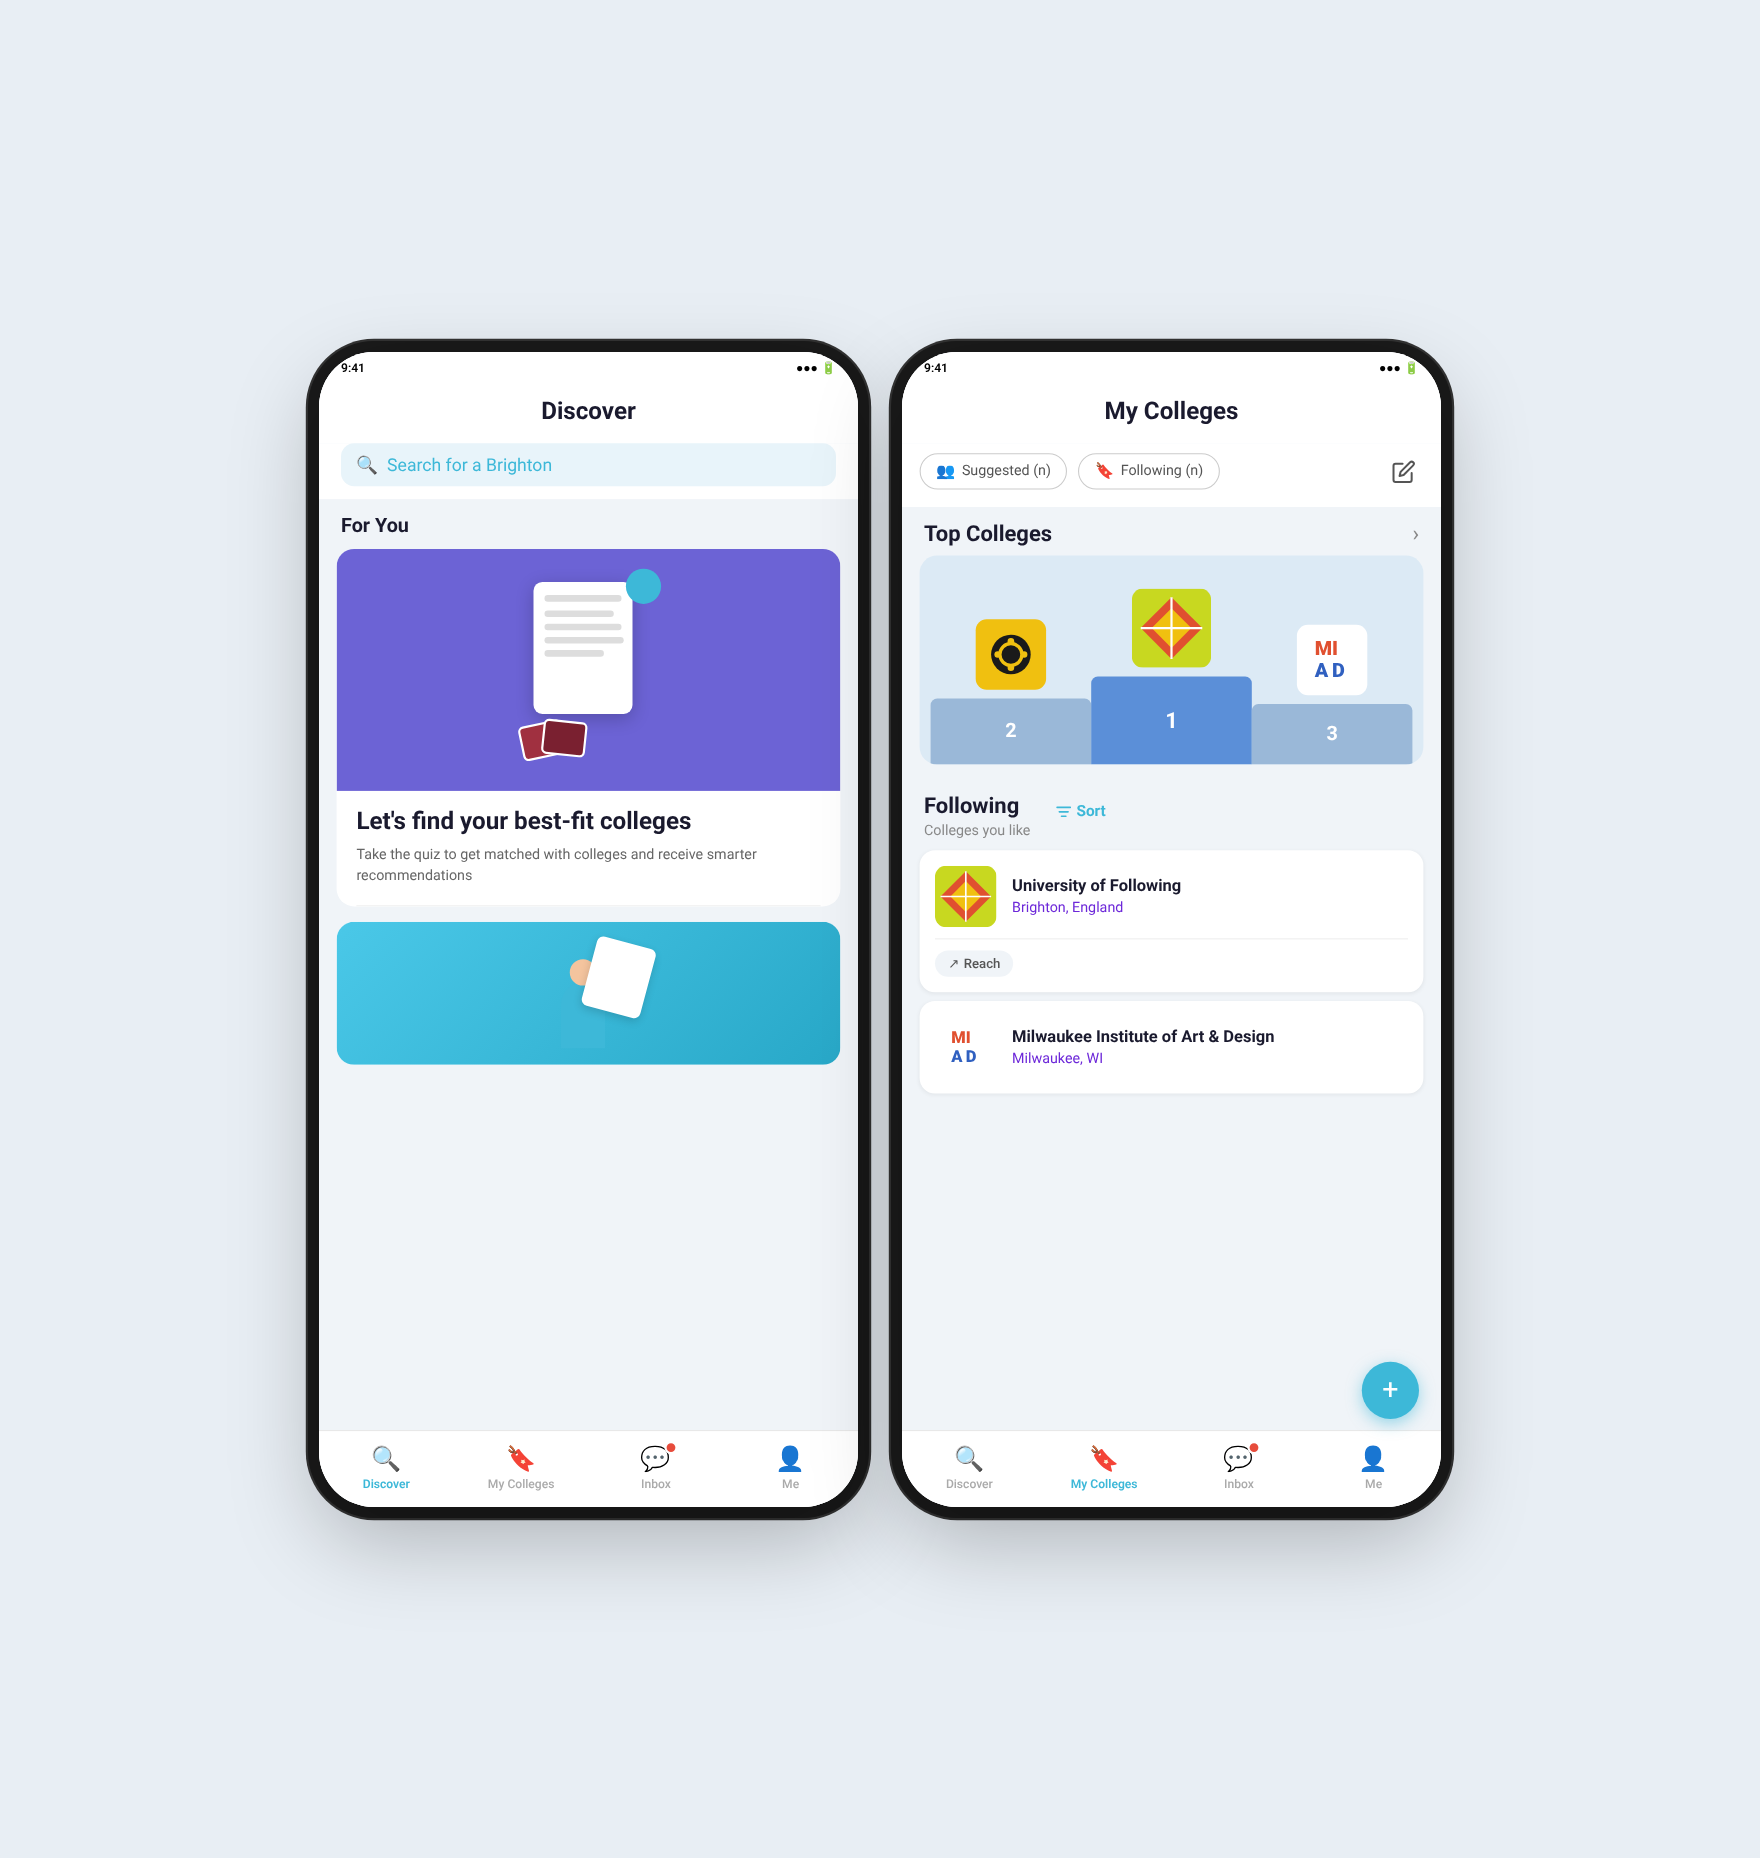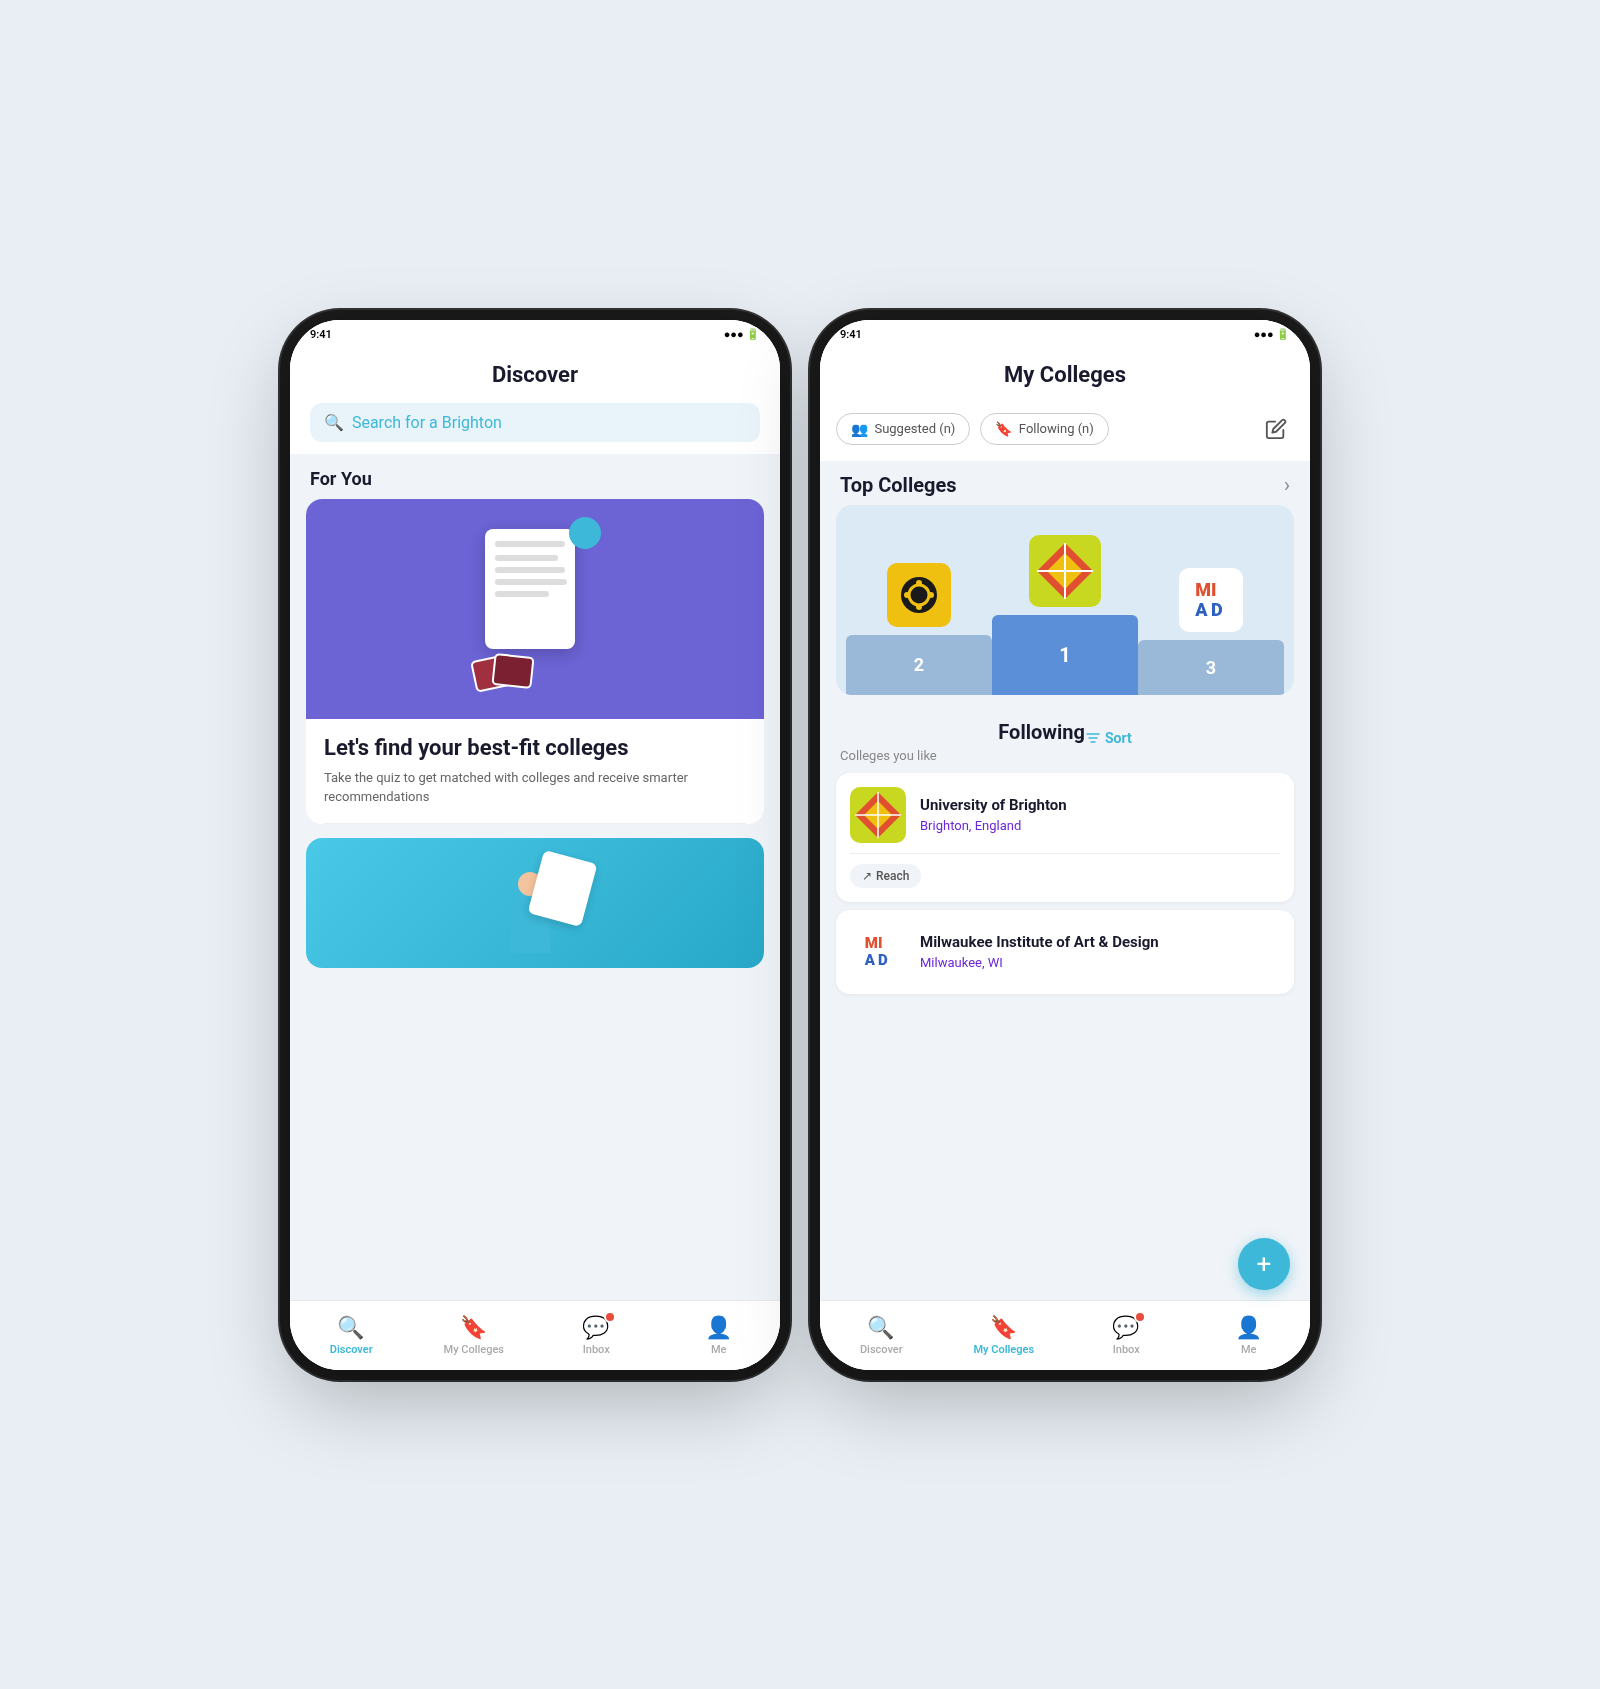--- a/index.html
+++ b/index.html
@@ -346,21 +346,22 @@
     }
 
     
     .following-header {
       padding: 10px 20px 2px;
       background: #f0f4f8;
     }
     .following-title-row {
       display: flex;
       align-items: center;
-      justify-content: center;
+      justify-content: flex-start;
+      gap: 32px;
     }
     .following-title {
       font-size: 20px;
       font-weight: 700;
       color: #1a1a2e;
     }
     .sort-btn {
       display: flex;
       align-items: center;
       gap: 4px;
@@ -637,21 +638,21 @@
           <div class="college-logo">
             <svg width="56" height="56" viewBox="0 0 56 56">
               <rect width="56" height="56" fill="#c8d820"></rect>
               <polygon points="28,5 51,28 28,51 5,28" fill="#e05030"></polygon>
               <polygon points="28,14 42,28 28,42 14,28" fill="#f0c010"></polygon>
               <line x1="28" y1="5" x2="28" y2="51" stroke="#fff" stroke-width="1.5"></line>
               <line x1="5" y1="28" x2="51" y2="28" stroke="#fff" stroke-width="1.5"></line>
             </svg>
           </div>
           <div class="college-info">
-            <h4>University of Brighton</h4>
+            <h4>University of Following</h4>
             <p>Brighton, England</p>
           </div>
         </div>
         <div class="college-card-divider"></div>
         <div class="reach-badge">
           <span>↗</span>
           <span>Reach</span>
         </div>
       </div>
 

